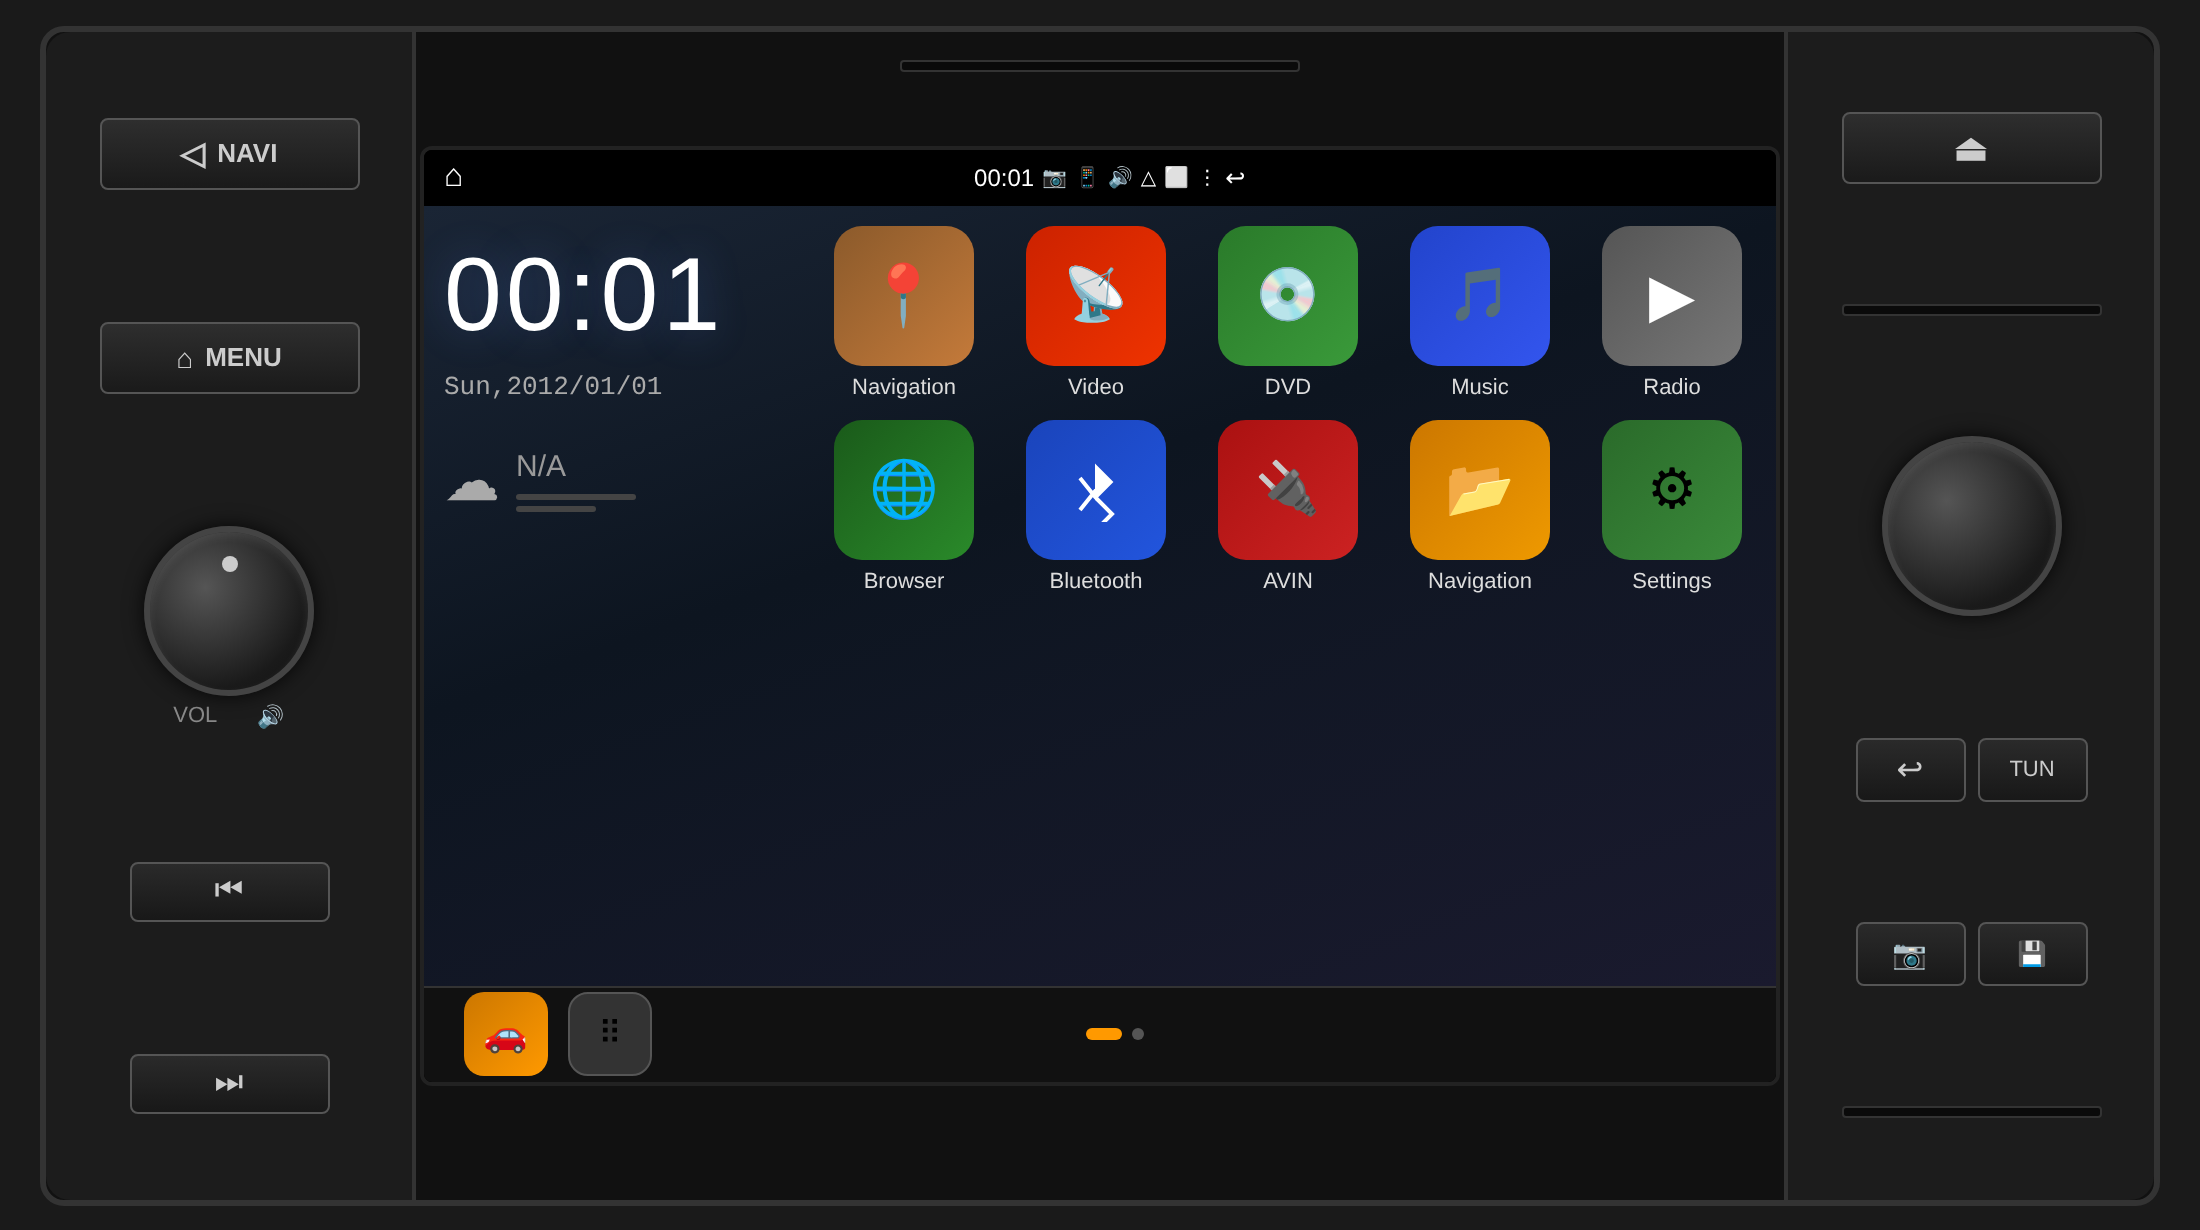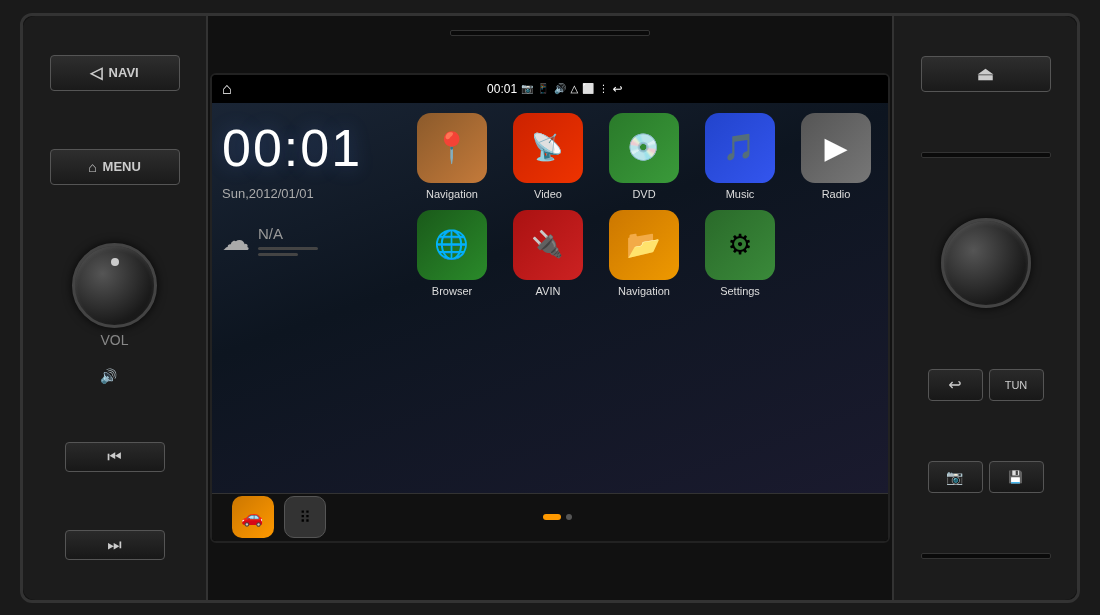--- a/index.html
+++ b/index.html
@@ -79,24 +79,23 @@
       background: #ccc;
       border-radius: 50%;
       position: absolute;
       top: 12px;
       left: 50%;
       transform: translateX(-50%);
     }
 
     .vol-label {
       color: #888;
-      font-size: 14px;
+      font-size: 11px;
       display: flex;
       gap: 20px;
-      flex-direction: column;
     }
 
     .btn-small {
       width: 100px;
       height: 30px;
       background: linear-gradient(180deg, #2a2a2a, #181818);
       border: 1px solid #555;
       border-radius: 4px;
       display: flex;
       align-items: center;
@@ -181,20 +180,21 @@
       color: #fff;
       font-size: 52px;
       font-weight: 300;
       letter-spacing: 2px;
       text-shadow: 0 0 20px rgba(100,150,255,0.3);
     }
 
     .date-display {
       color: #aaa;
       font-size: 13px;
+      font-family: Liberation Mono, monospace;
     }
 
     .weather-widget {
       margin-top: 15px;
       display: flex;
       align-items: center;
       gap: 8px;
     }
 
     .weather-info {
@@ -492,20 +492,30 @@
             </div>
           </div>
 
           <div class="app-row">
             <div class="app-icon app-browser">
               <div class="app-icon-img">
                 <span style="font-size:28px;">🌐</span>
               </div>
               <span class="app-label">Browser</span>
             </div>
+            <div class="app-icon app-bluetooth">
+              <div class="app-icon-img">
+                <svg width="32" height="32" viewBox="0 0 32 32">
+                  <path d="M16 4 L24 12 L16 20 L16 4Z" fill="white" stroke="white" stroke-width="1"></path>
+                  <path d="M16 20 L24 28 L16 36" fill="none" stroke="white" stroke-width="2"></path>
+                  <path d="M8 10 L16 20 M8 26 L16 16" stroke="white" stroke-width="2"></path>
+                </svg>
+              </div>
+              <span class="app-label">Bluetooth</span>
+            </div>
             <div class="app-icon app-avin">
               <div class="app-icon-img">
                 <span style="font-size:26px;">🔌</span>
               </div>
               <span class="app-label">AVIN</span>
             </div>
             <div class="app-icon app-filemanager">
               <div class="app-icon-img">
                 <span style="font-size:28px;">📂</span>
               </div>

